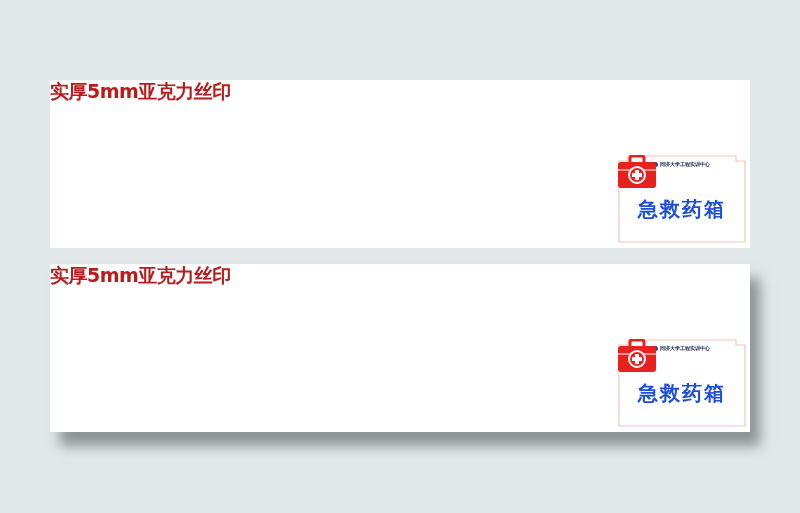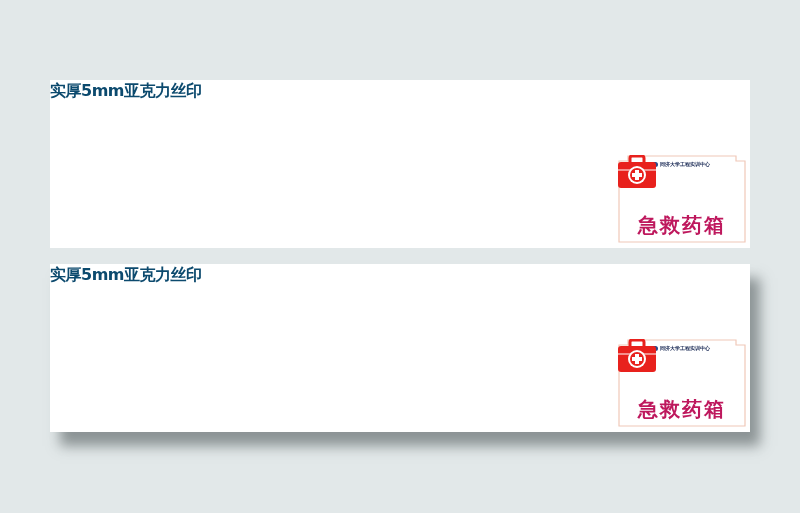--- a/index.html
+++ b/index.html
@@ -1,26 +1,26 @@
 <!DOCTYPE html>
 <html><head>
 <meta charset="utf-8">
 <style>
   html, body { margin:0; padding:0; }
   body { width:800px; height:513px; background:#e2e8e9; position:relative; overflow:hidden; font-family:"DejaVu Sans", sans-serif; }
   .panel { position:absolute; left:50px; width:700px; background:#fff; }
   .panel1 { top:80px; height:168px; }
   .panel2 { top:264px; height:168px; box-shadow: 10px 14px 12px rgba(70,78,80,0.55); }
-  .caption { position:absolute; left:0; top:0; font-size:16px; font-weight:bold; color:#0c4a6e; line-height:22px; letter-spacing:-0.5px; white-space:nowrap; }
+  .caption { position:absolute; left:0; top:0; font-size:19px; font-weight:bold; color:#b91c1c; line-height:22px; letter-spacing:-0.5px; white-space:nowrap; }
   .sign { position:absolute; left:568px; top:75px; width:128px; height:88px; }
   .sign svg { position:absolute; left:0; top:0; }
   .org { position:absolute; left:30px; top:6px; font-size:5px; color:#1a2a55; white-space:nowrap; font-weight:bold; display:flex; align-items:center; gap:2px; }
   .org .logo { width:10px; height:5px; background:#2a4a8a; border-radius:3px; display:inline-block; }
   .kit { position:absolute; left:44px; top:21px; width:38px; height:33px; }
-  .title { position:absolute; left:0; width:128px; top:58px; text-align:center; font-size:20px; font-weight:bold; color:#be185d; letter-spacing:2px; line-height:24px; }
+  .title { position:absolute; left:0; width:128px; top:42px; text-align:center; font-size:20px; font-weight:bold; color:#1d4ed8; letter-spacing:2px; line-height:24px; }
 </style>
 </head>
 <body>
 
 <div class="panel panel1">
   <div class="caption">实厚5mm亚克力丝印</div>
   <div class="sign">
     <svg width="128" height="88" viewBox="0 0 128 88">
       <path d="M1,87 L1,6 L10,6 L10,1 L118,1 L118,6 L127,6 L127,87 Z" fill="#fff" stroke="#f0c8b8" stroke-width="1.2"></path>
     </svg>

